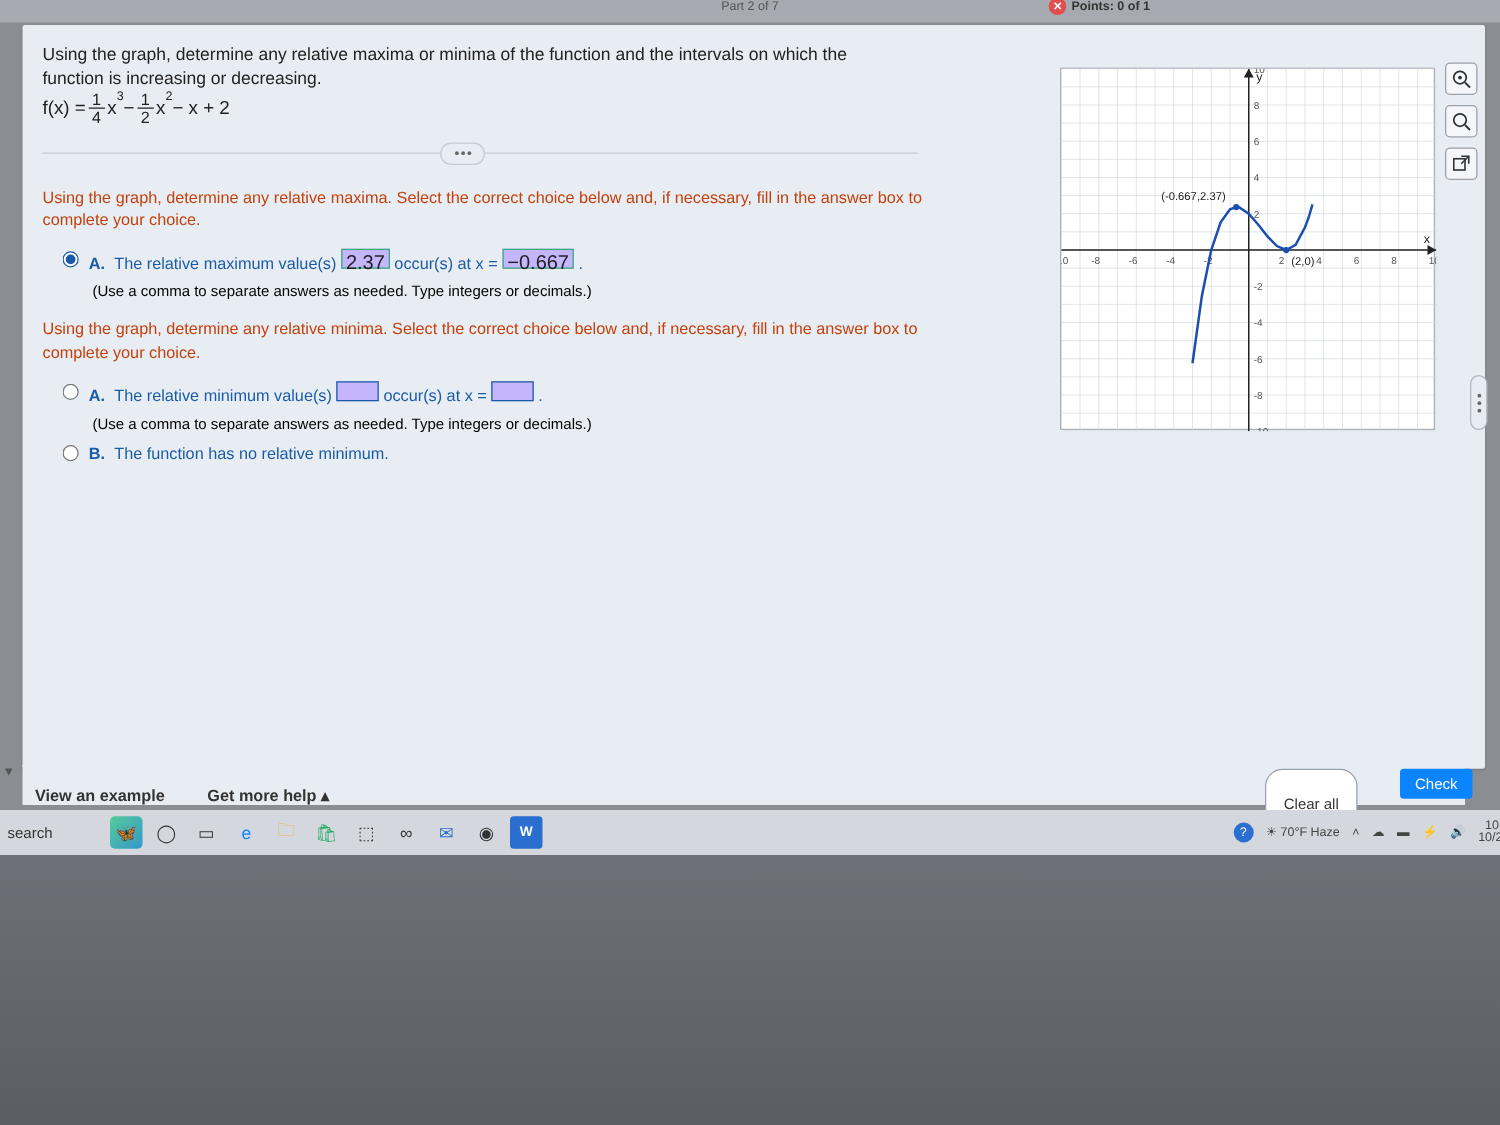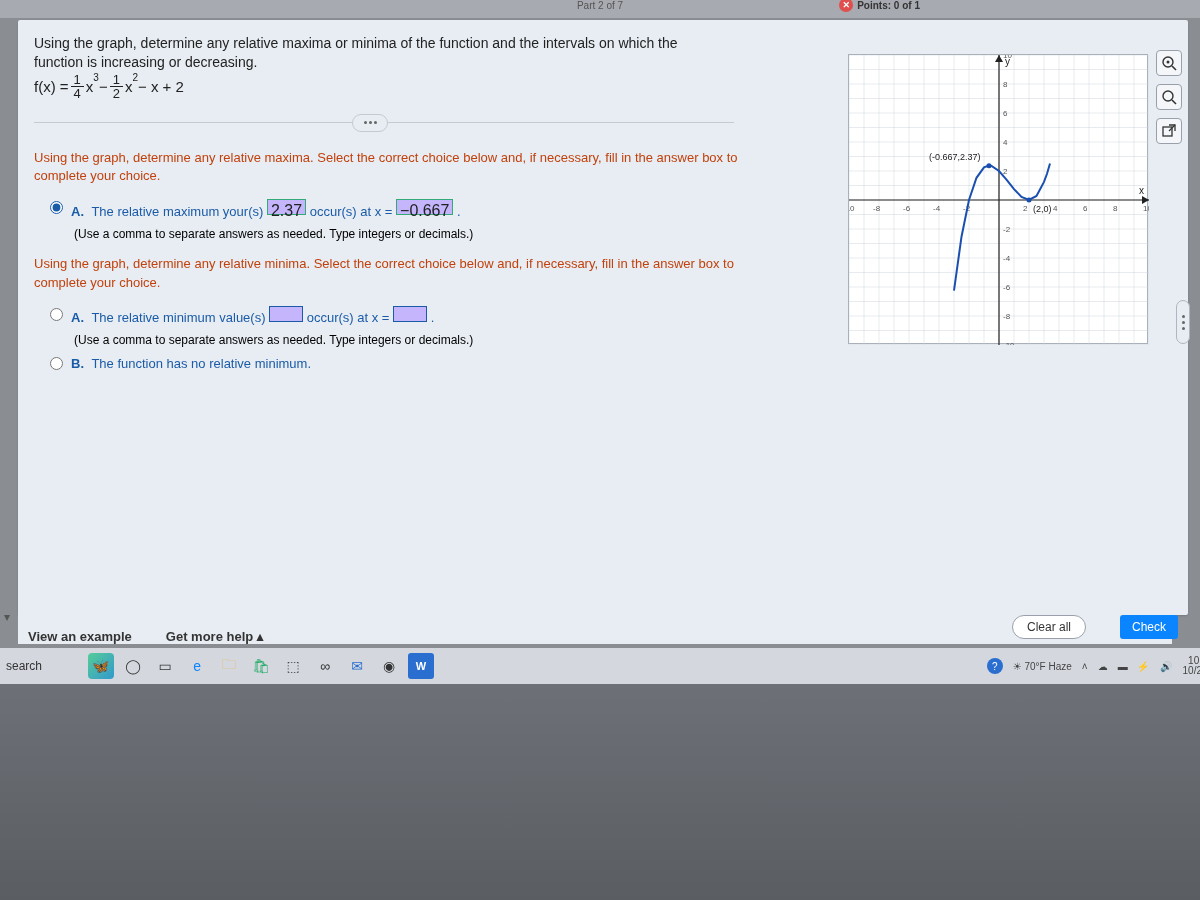--- a/index.html
+++ b/index.html
@@ -190,21 +190,21 @@
   .footer-link {
     font-size: 13px;
     font-weight: bold;
     color: #333;
     cursor: pointer;
   }
   .clear-all {
     position: absolute;
     right: 86px;
     top: 3px;
-    padding: 4px 14px;
+    padding: 20px 14px;
     border: 1px solid #9aa0aa;
     background: #fff;
     border-radius: 14px;
     font-size: 12px;
     color: #333;
     cursor: pointer;
   }
   .check-btn {
     position: absolute;
     right: -6px;
@@ -321,21 +321,21 @@
       </div>
   </div>
 
   <div class="question-block">
     <div class="q-instruction">Using the graph, determine any relative maxima. Select the correct choice below and, if necessary, fill in the answer box to complete your choice.</div>
     <div class="options">
       <div class="option-row">
         <input type="radio" name="q1" checked="" style="">
         <div class="opt-text">
           <span class="opt-label">A.</span>
-          <span>The relative maximum your(s) </span>
+          <span>The relative maximum value(s) </span>
           <span class="answer-box filled">2.37</span>
           <span> occur(s) at x = </span>
           <span class="answer-box filled">−0.667</span>
           <span>.</span>
         </div>
       </div>
       <div class="hint-line">(Use a comma to separate answers as needed. Type integers or decimals.)</div>
     </div>
   </div>
 

